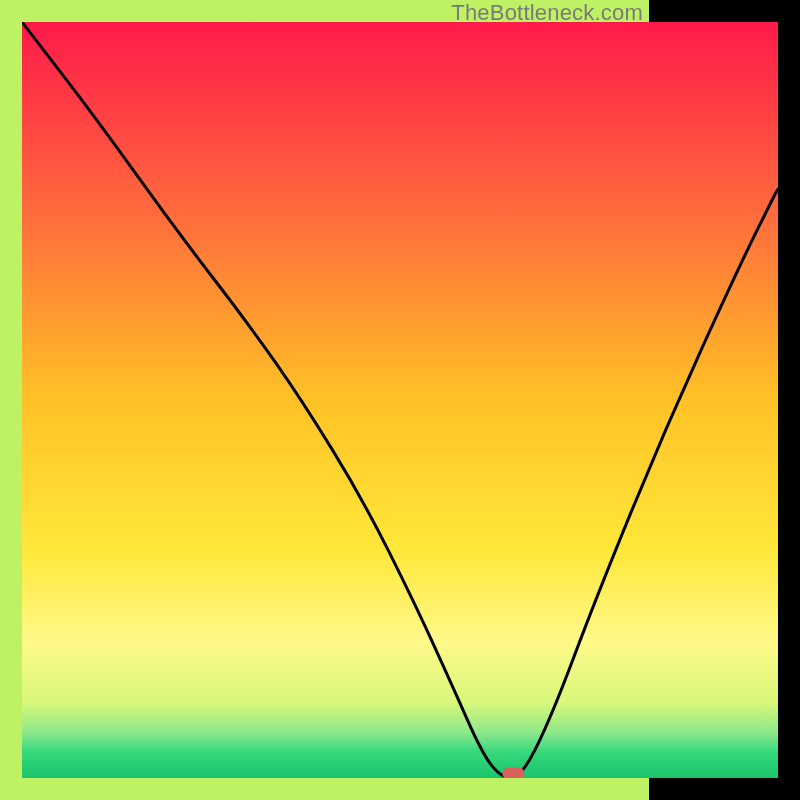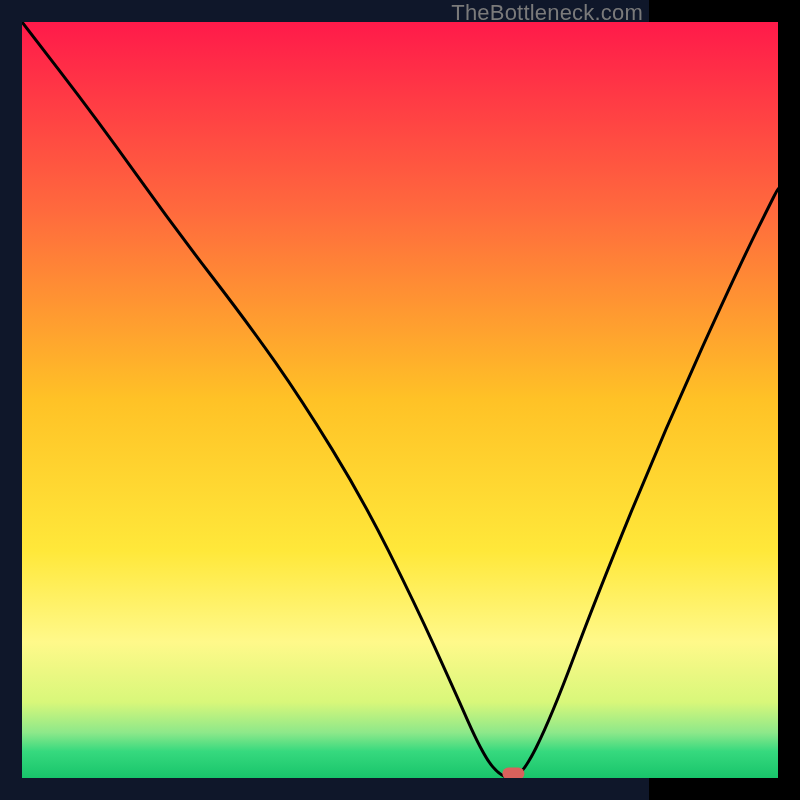--- a/index.html
+++ b/index.html
@@ -7,21 +7,21 @@
     padding: 0;
     width: 800px;
     height: 800px;
     background: #000;
     font-family: Arial, Helvetica, sans-serif;
   }
   .frame {
     position: relative;
     width: 649px;
     height: 800px;
-    background: #0f172a;
+    background: #bef264;
   }
   .watermark {
     position: absolute;
     top: 0px;
     right: 6px;
     color: #7a7a7a;
     font-size: 22px;
     font-weight: 500;
     z-index: 5;
     letter-spacing: 0.2px;

